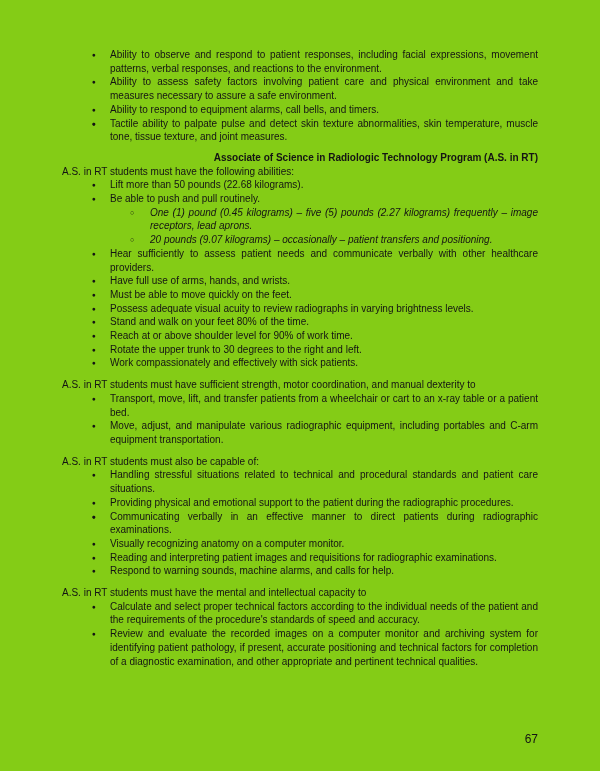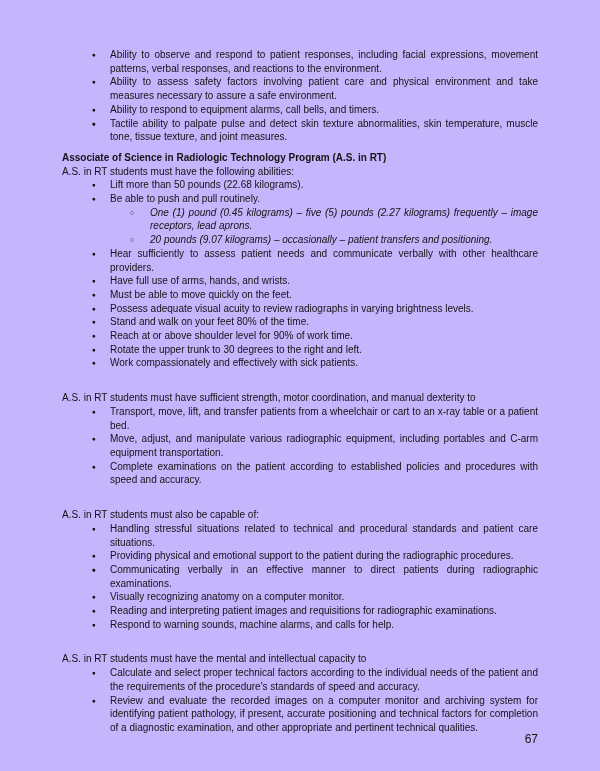--- a/index.html
+++ b/index.html
@@ -1,36 +1,36 @@
 <!DOCTYPE html>
 <html><head>
 <meta charset="utf-8">
 <style>
   html, body { margin: 0; padding: 0; background: #e8e8e8; }
   .page {
     position: relative;
     width: 600px;
     height: 771px;
     margin: 0 auto;
-    background: #c4b5fd;
+    background: #84cc16;
     font-family: "Liberation Sans", sans-serif;
     font-size: 10px;
     line-height: 13.7px;
     color: #141414;
     overflow: hidden;
   }
   .content {
     position: absolute;
     left: 62px;
     top: 48px;
     width: 476px;
   }
   p { margin: 0; }
-  .heading { font-weight: bold; margin-top: 7px; }
-  .gap { margin-top: 21px; }
+  .heading { font-weight: bold; margin-top: 7px; text-align: right; }
+  .gap { margin-top: 8px; }
   ul { margin: 0; padding: 0; list-style: none; }
   li {
     position: relative;
     padding-left: 48px;
     text-align: justify;
   }
   li.l2 { padding-left: 88px; font-style: italic; }
   .b {
     position: absolute;
     left: 30px;
@@ -81,21 +81,20 @@
       <li><span class="b">●</span><span>Stand and walk on your feet 80% of the time.</span></li>
       <li><span class="b">●</span><span>Reach at or above shoulder level for 90% of work time.</span></li>
       <li><span class="b">●</span><span>Rotate the upper trunk to 30 degrees to the right and left.</span></li>
       <li><span class="b">●</span><span>Work compassionately and effectively with sick patients.</span></li>
     </ul>
 
     <p class="para gap">A.S. in RT students must have sufficient strength, motor coordination, and manual dexterity to</p>
     <ul>
       <li><span class="b">●</span><span>Transport, move, lift, and transfer patients from a wheelchair or cart to an x-ray table or a patient bed.</span></li>
       <li><span class="b">●</span><span>Move, adjust, and manipulate various radiographic equipment, including portables and C-arm equipment transportation.</span></li>
-      <li><span class="b">●</span><span>Complete examinations on the patient according to established policies and procedures with speed and accuracy.</span></li>
     </ul>
 
     <p class="para gap">A.S. in RT students must also be capable of:</p>
     <ul>
       <li><span class="b">●</span><span>Handling stressful situations related to technical and procedural standards and patient care situations.</span></li>
       <li><span class="b">●</span><span>Providing physical and emotional support to the patient during the radiographic procedures.</span></li>
       <li><span class="b">●</span></li>
       <li><span class="b">●</span><span>Communicating verbally in an effective manner to direct patients during radiographic examinations.</span></li>
       <li><span class="b">●</span><span>Visually recognizing anatomy on a computer monitor.</span></li>
       <li><span class="b">●</span><span>Reading and interpreting patient images and requisitions for radiographic examinations.</span></li>

